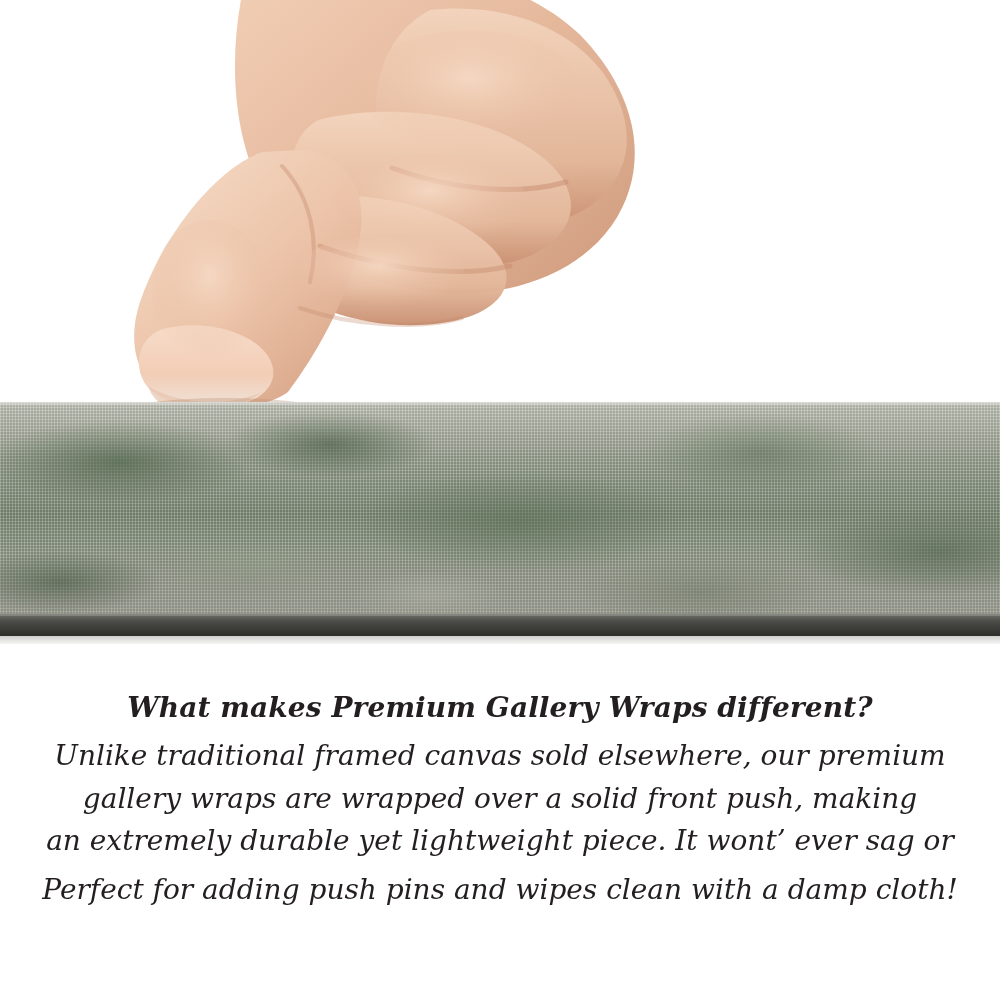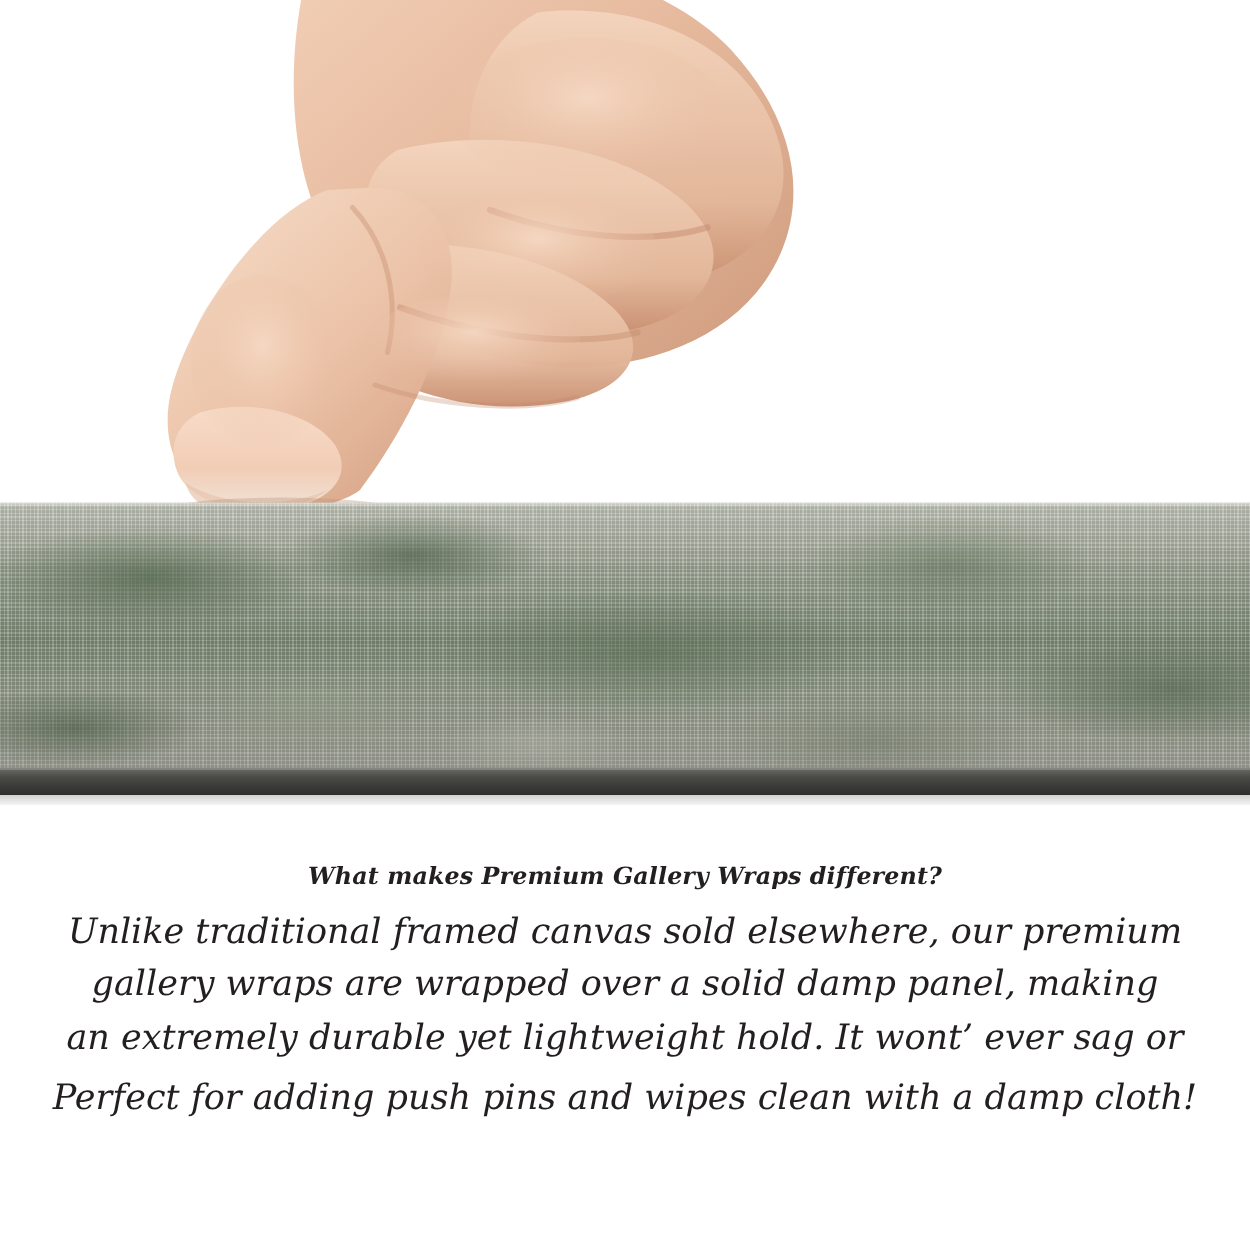--- a/index.html
+++ b/index.html
@@ -111,21 +111,21 @@
     position: absolute;
     left: 0;
     top: 690px;
     width: 1000px;
     text-align: center;
     color: #231f20;
     font-family: "DejaVu Serif", serif;
     font-style: italic;
   }
   .caption-heading {
-    font-size: 19px;
+    font-size: 28px;
     font-weight: 700;
     letter-spacing: .1px;
     margin: 0 0 10px 0;
     line-height: 1.25;
   }
   .caption-body {
     font-size: 28px;
     font-weight: 400;
     line-height: 1.52;
     margin: 0;
@@ -208,19 +208,19 @@
     <div class="strip-toprim"></div>
     <div class="strip-shade"></div>
     <div class="strip-bevel"></div>
     <div class="strip-shadow"></div>
   </div>
 
   <div class="caption">
     <div class="caption-heading">What makes Premium Gallery Wraps different?</div>
     <div class="caption-body">
       <span class="caption-line">Unlike traditional framed canvas sold elsewhere, our premium</span>
-      <span class="caption-line">gallery wraps are wrapped over a solid damp panel, making</span>
-      <span class="caption-line">an extremely durable yet lightweight hold. It wont’ ever sag or</span>
+      <span class="caption-line">gallery wraps are wrapped over a solid front push, making</span>
+      <span class="caption-line">an extremely durable yet lightweight piece. It wont’ ever sag or</span>
       <span class="caption-line last">Perfect for adding push pins and wipes clean with a damp cloth!</span>
     </div>
   </div>
 
 </div>
 
 </body></html>

